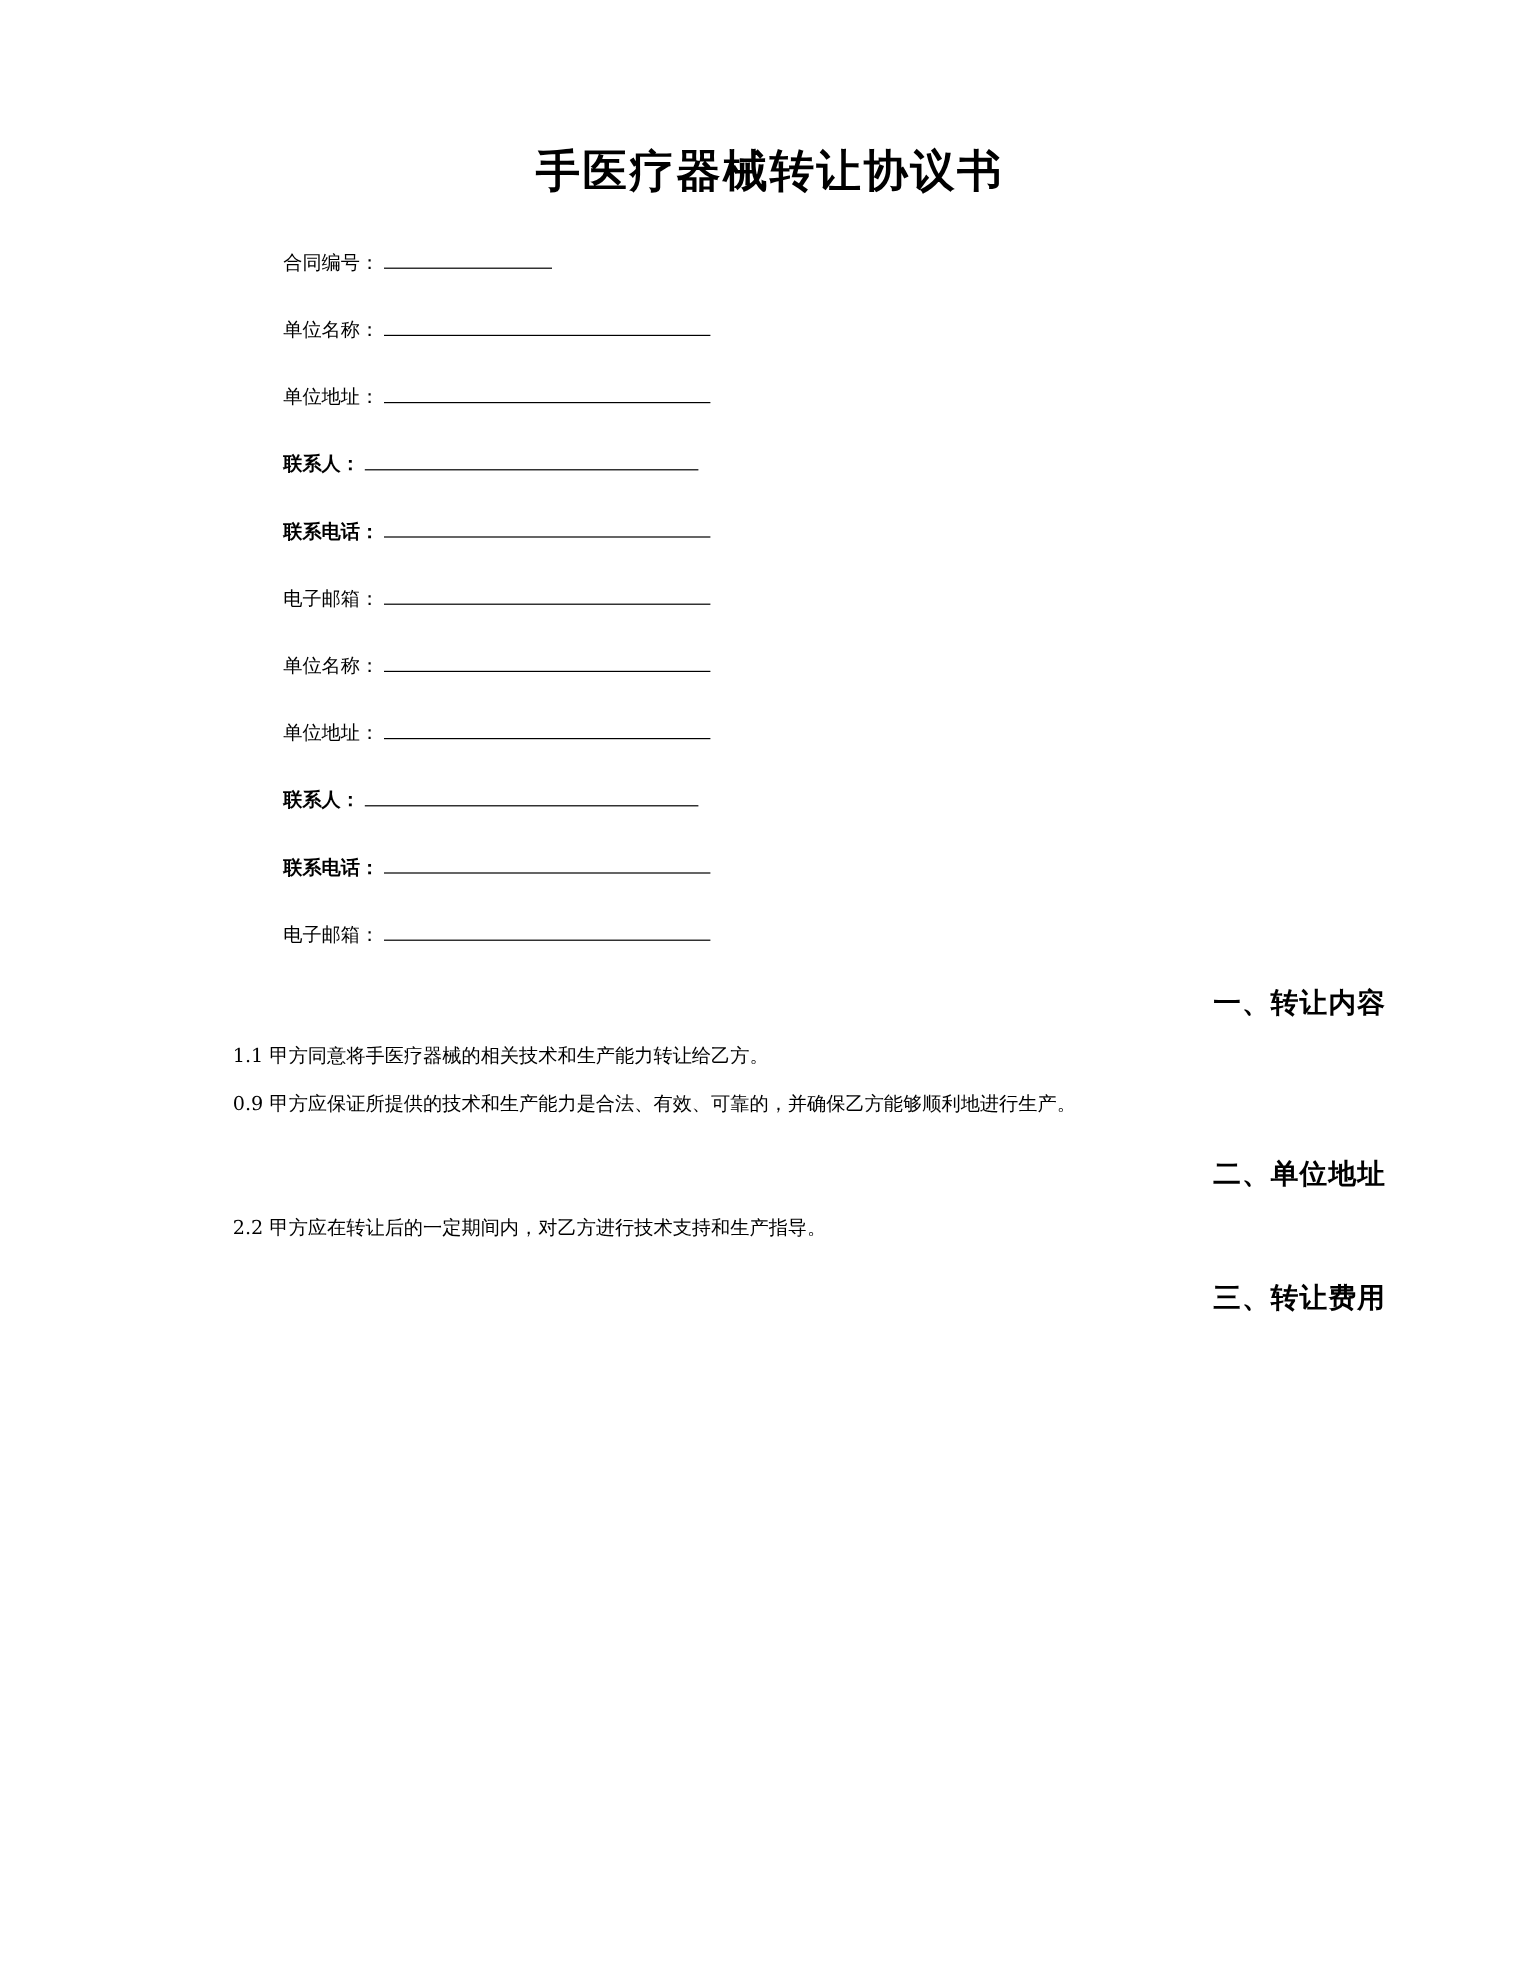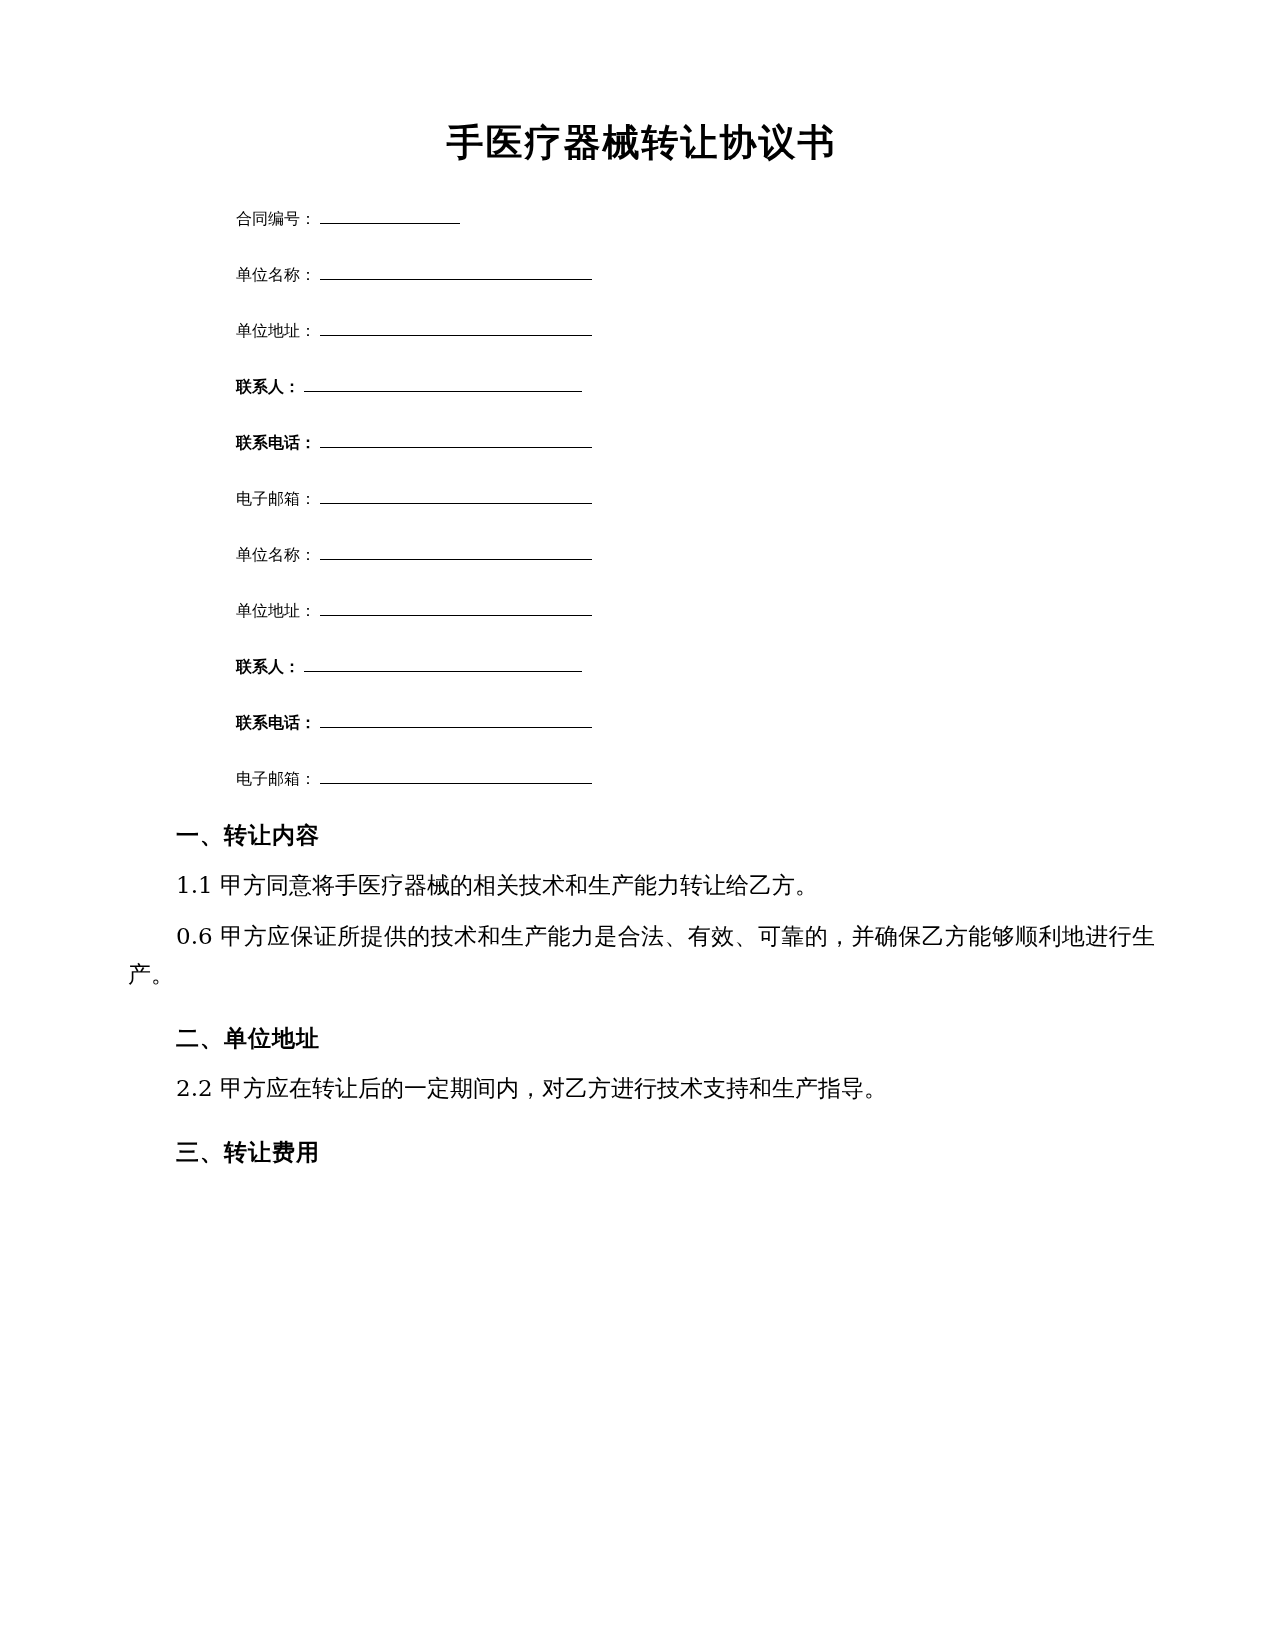--- a/index.html
+++ b/index.html
@@ -58,25 +58,26 @@
   .blank-sm { width: 140px; }
   .blank-md { width: 272px; }
   .blank-lg { width: 278px; }
 
   .section-heading {
     font-size: 23px;
     font-weight: bold;
     margin: 30px 0 16px 0;
     padding-left: 48px;
     letter-spacing: 1px;
+    text-align: right;
   }
   .para {
-    font-size: 23px;
+    font-size: 16px;
     line-height: 1.62;
-    margin: 0 0 14px 0;
+    margin: 0 0 14px 18px;
     text-align: justify;
     text-justify: inter-ideograph;
     text-indent: 48px;
   }
 </style>
 </head>
 <body>
 
 <div class="page">
 
@@ -126,21 +127,21 @@
 
     <div class="field-row">
       <span class="field-label">电子邮箱：</span><span class="field-blank blank-md"></span>
     </div>
 
   </div>
 
   <div class="section">
     <div class="section-heading">一、转让内容</div>
     <p class="para">1.1 甲方同意将手医疗器械的相关技术和生产能力转让给乙方。</p>
-    <p class="para">0.6 甲方应保证所提供的技术和生产能力是合法、有效、可靠的，并确保乙方能够顺利地进行生产。</p>
+    <p class="para">0.9 甲方应保证所提供的技术和生产能力是合法、有效、可靠的，并确保乙方能够顺利地进行生产。</p>
   </div>
 
   <div class="section">
     <div class="section-heading">二、单位地址</div>
     <p class="para">2.2 甲方应在转让后的一定期间内，对乙方进行技术支持和生产指导。</p>
   </div>
 
   <div class="section">
     <div class="section-heading">三、转让费用</div>
   </div>

